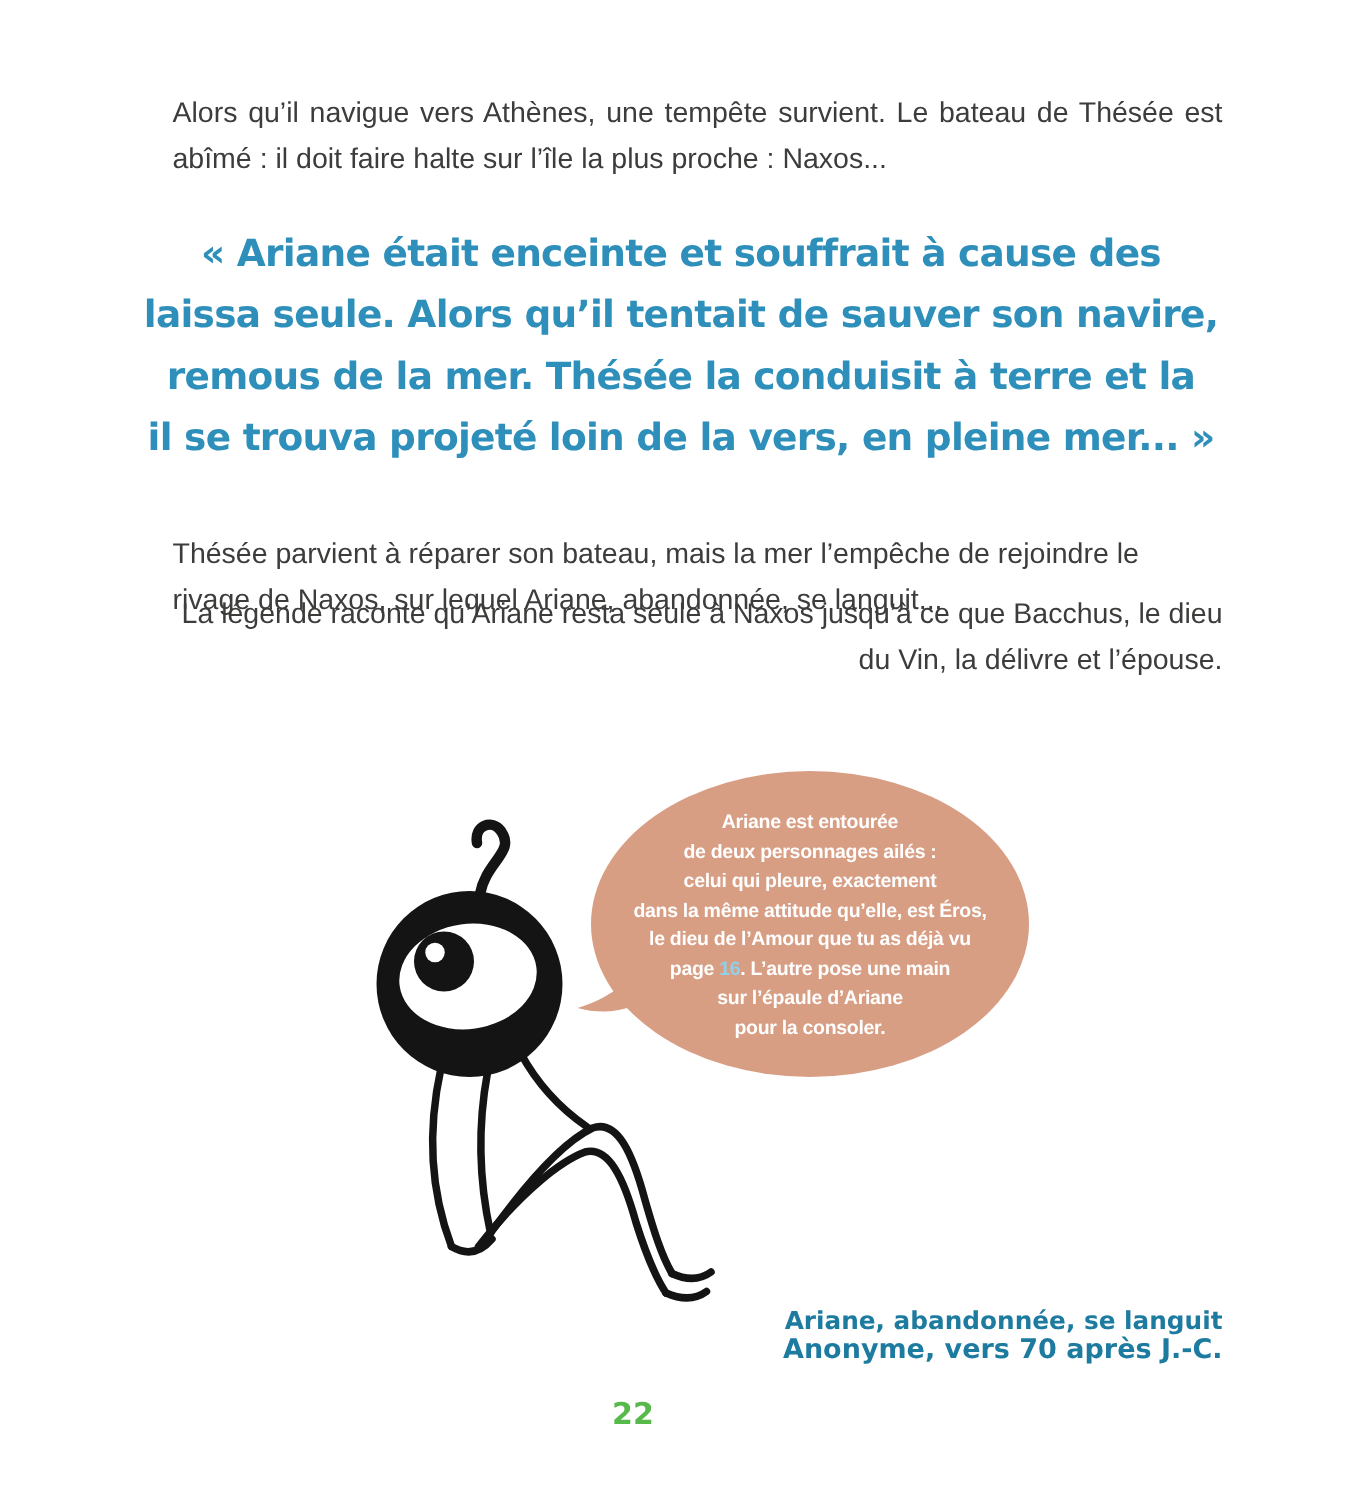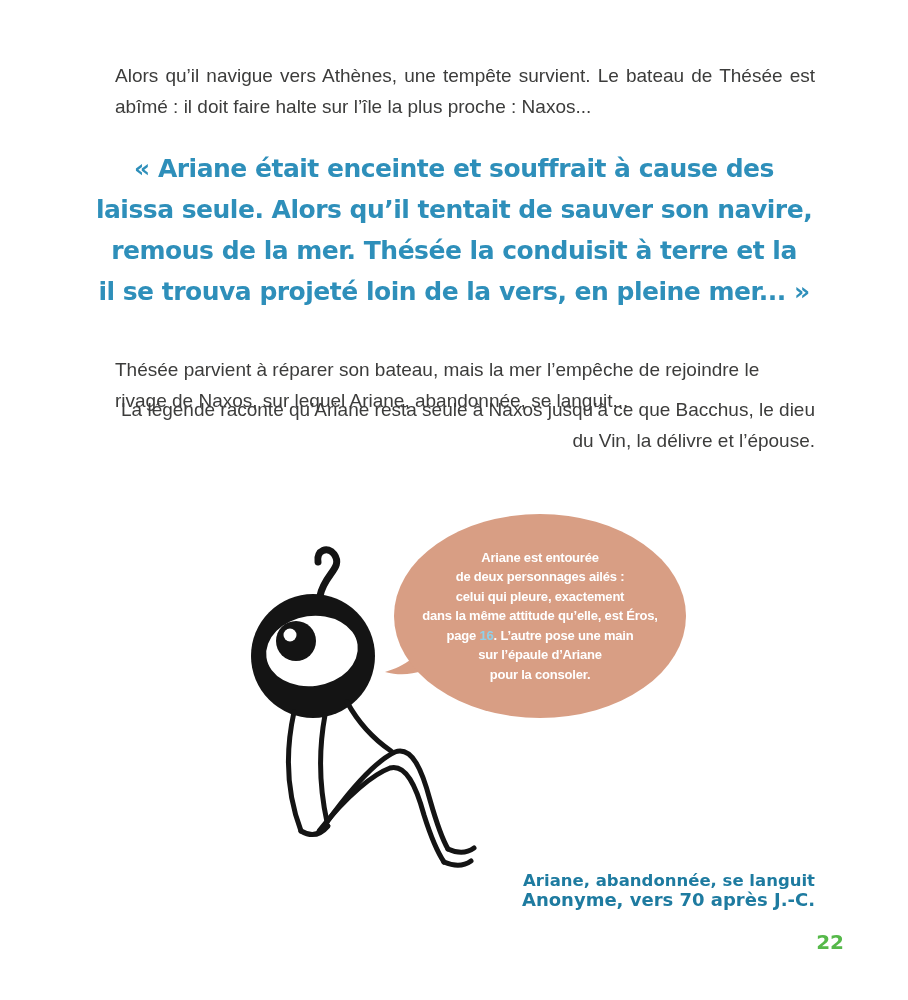--- a/index.html
+++ b/index.html
@@ -61,21 +61,21 @@
   .caption-block{
     position:absolute; right:93px; top:870px; width:420px;
     text-align:right; color:var(--caption-teal);
     font-family:"DejaVu Sans", sans-serif;
   }
   .caption-title{ font-size:16.5px; font-weight:bold; line-height:21px; }
   .caption-credit{ font-size:18px; font-weight:bold; line-height:17px; }
 
   .page-number{
     position:absolute; left:0; top:930px; width:844px;
-    text-align:right;
+    text-align:center;
     font-family:"DejaVu Sans", sans-serif;
     font-weight:bold; font-size:20px;
     color:var(--page-number-green);
   }
 </style>
 </head>
 <body>
 
 <div class="page">
 
@@ -117,20 +117,21 @@
 
   <svg class="bubble-tail" viewBox="0 0 64 58" aria-hidden="true">
     <path d="M 50 4 C 36 24 22 34 2 40 C 24 46 42 40 58 28 Z" fill="var(--bubble-background)"></path>
   </svg>
 
   <div class="speech-bubble">
     <div>Ariane est entourée</div>
     <div>de deux personnages ailés :</div>
     <div>celui qui pleure, exactement</div>
     <div>dans la même attitude qu’elle, est Éros,</div>
+    <div>le dieu de l’Amour que tu as déjà vu</div>
     <div>
       <span>page </span><span class="page-ref-number">16</span><span>. L’autre pose une main</span>
     </div>
     <div>sur l’épaule d’Ariane</div>
     <div>pour la consoler.</div>
   </div>
 
   <div class="caption-block">
     <div class="caption-title">Ariane, abandonnée, se languit</div>
     <div class="caption-credit">Anonyme, vers 70 après J.-C.</div>

